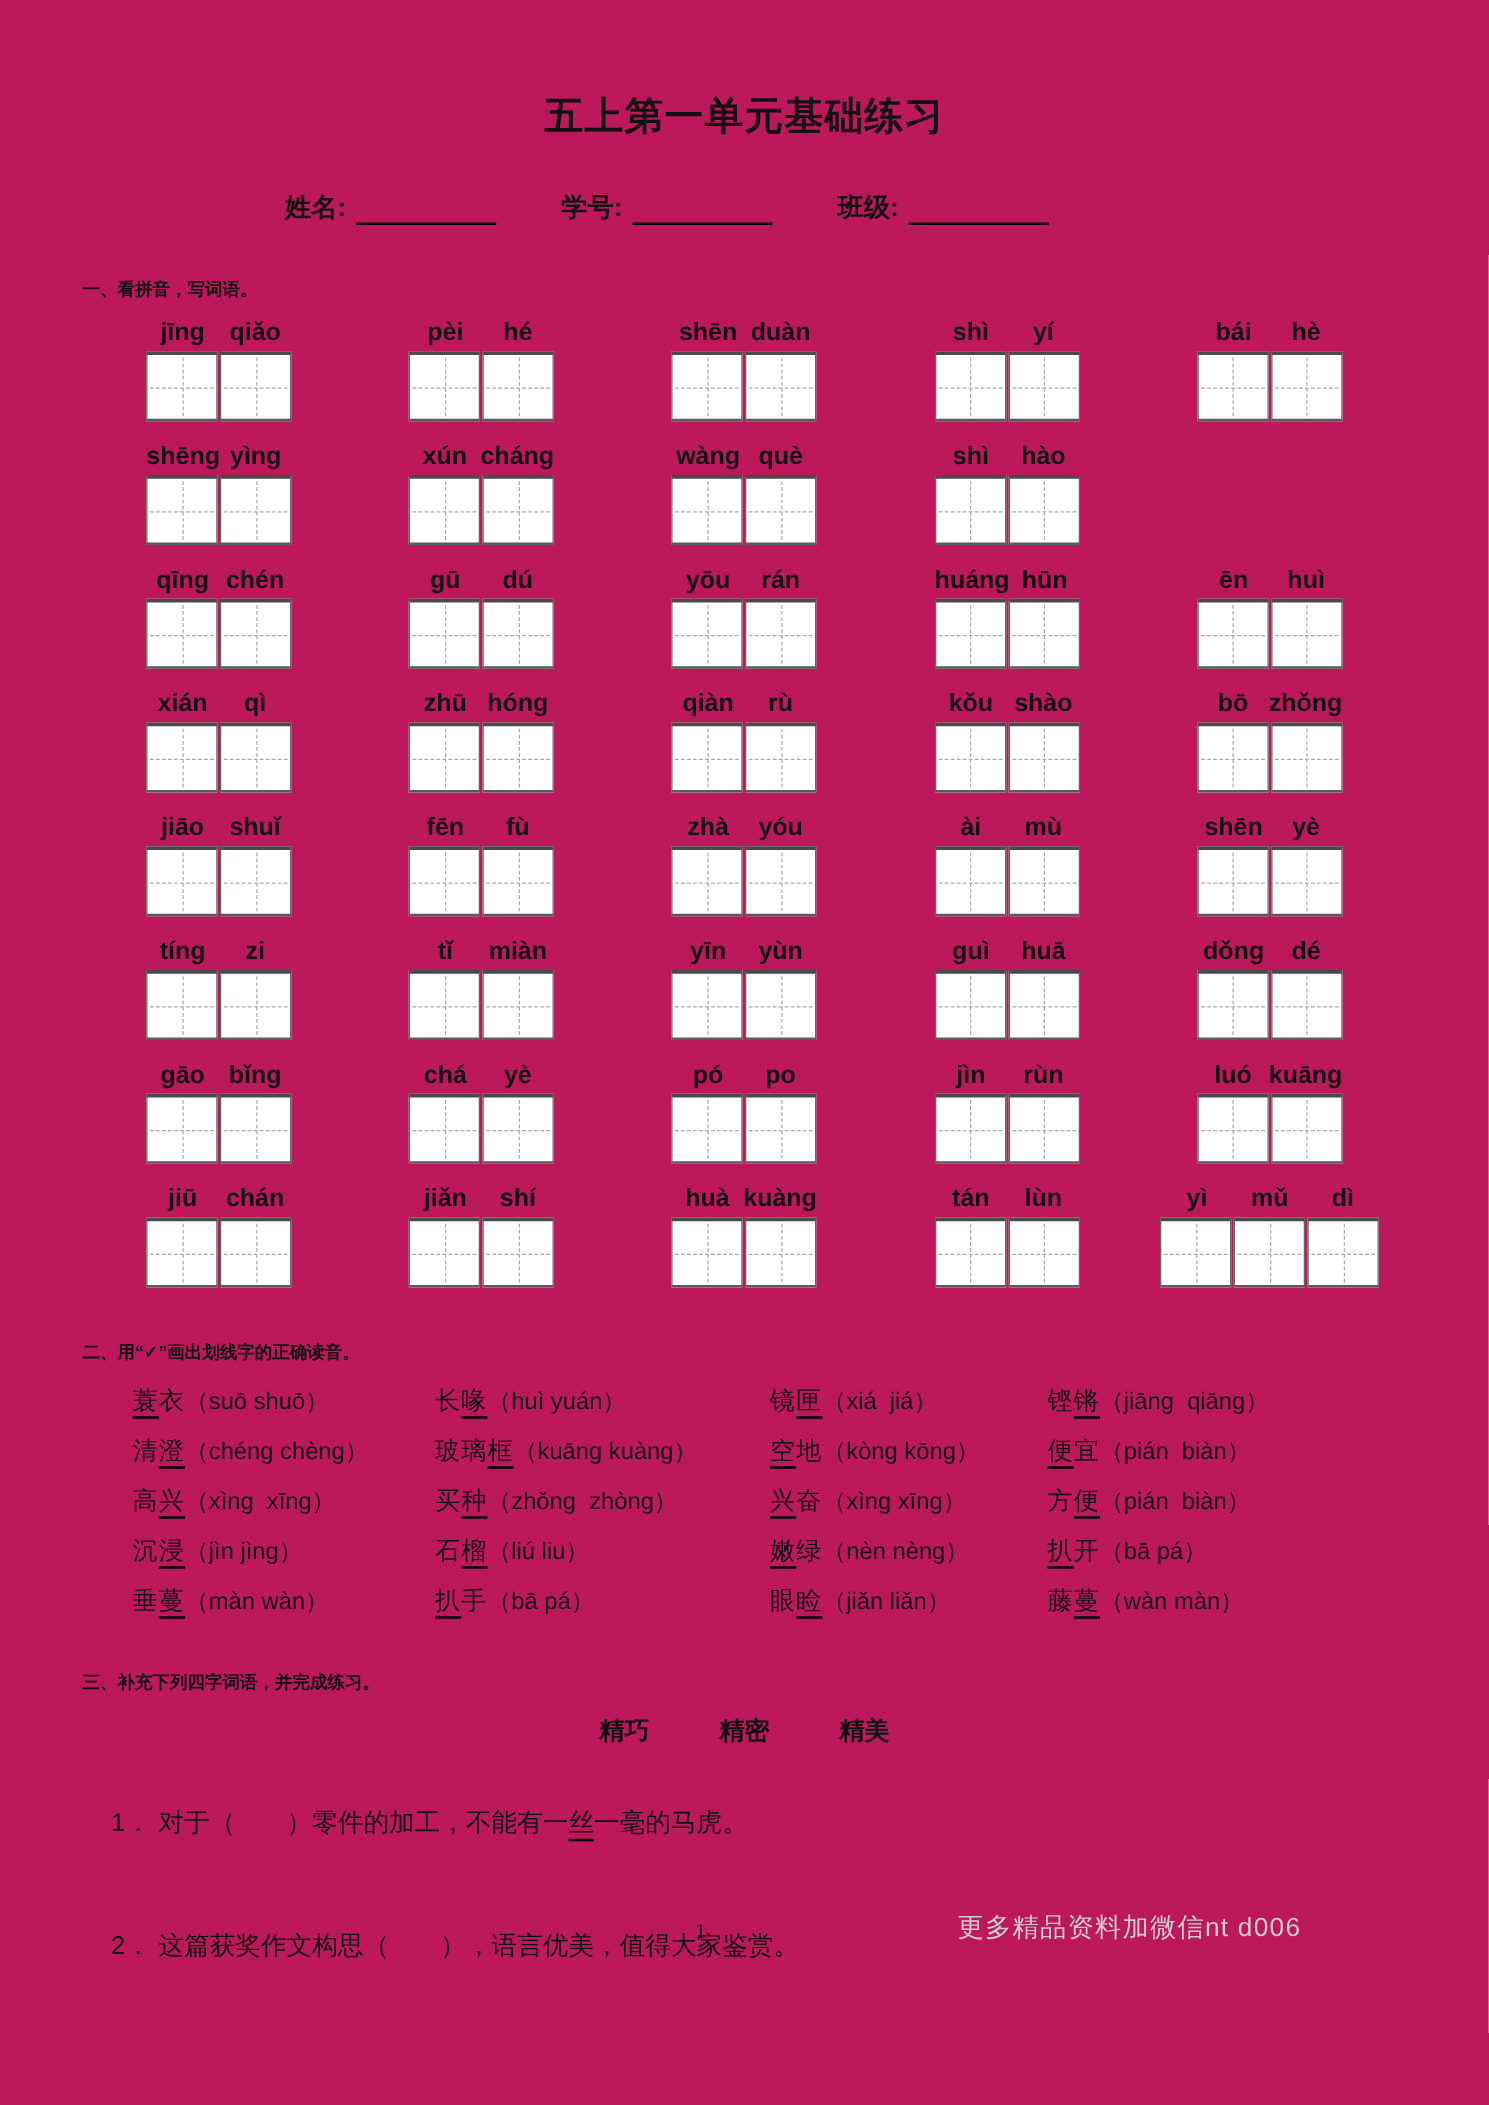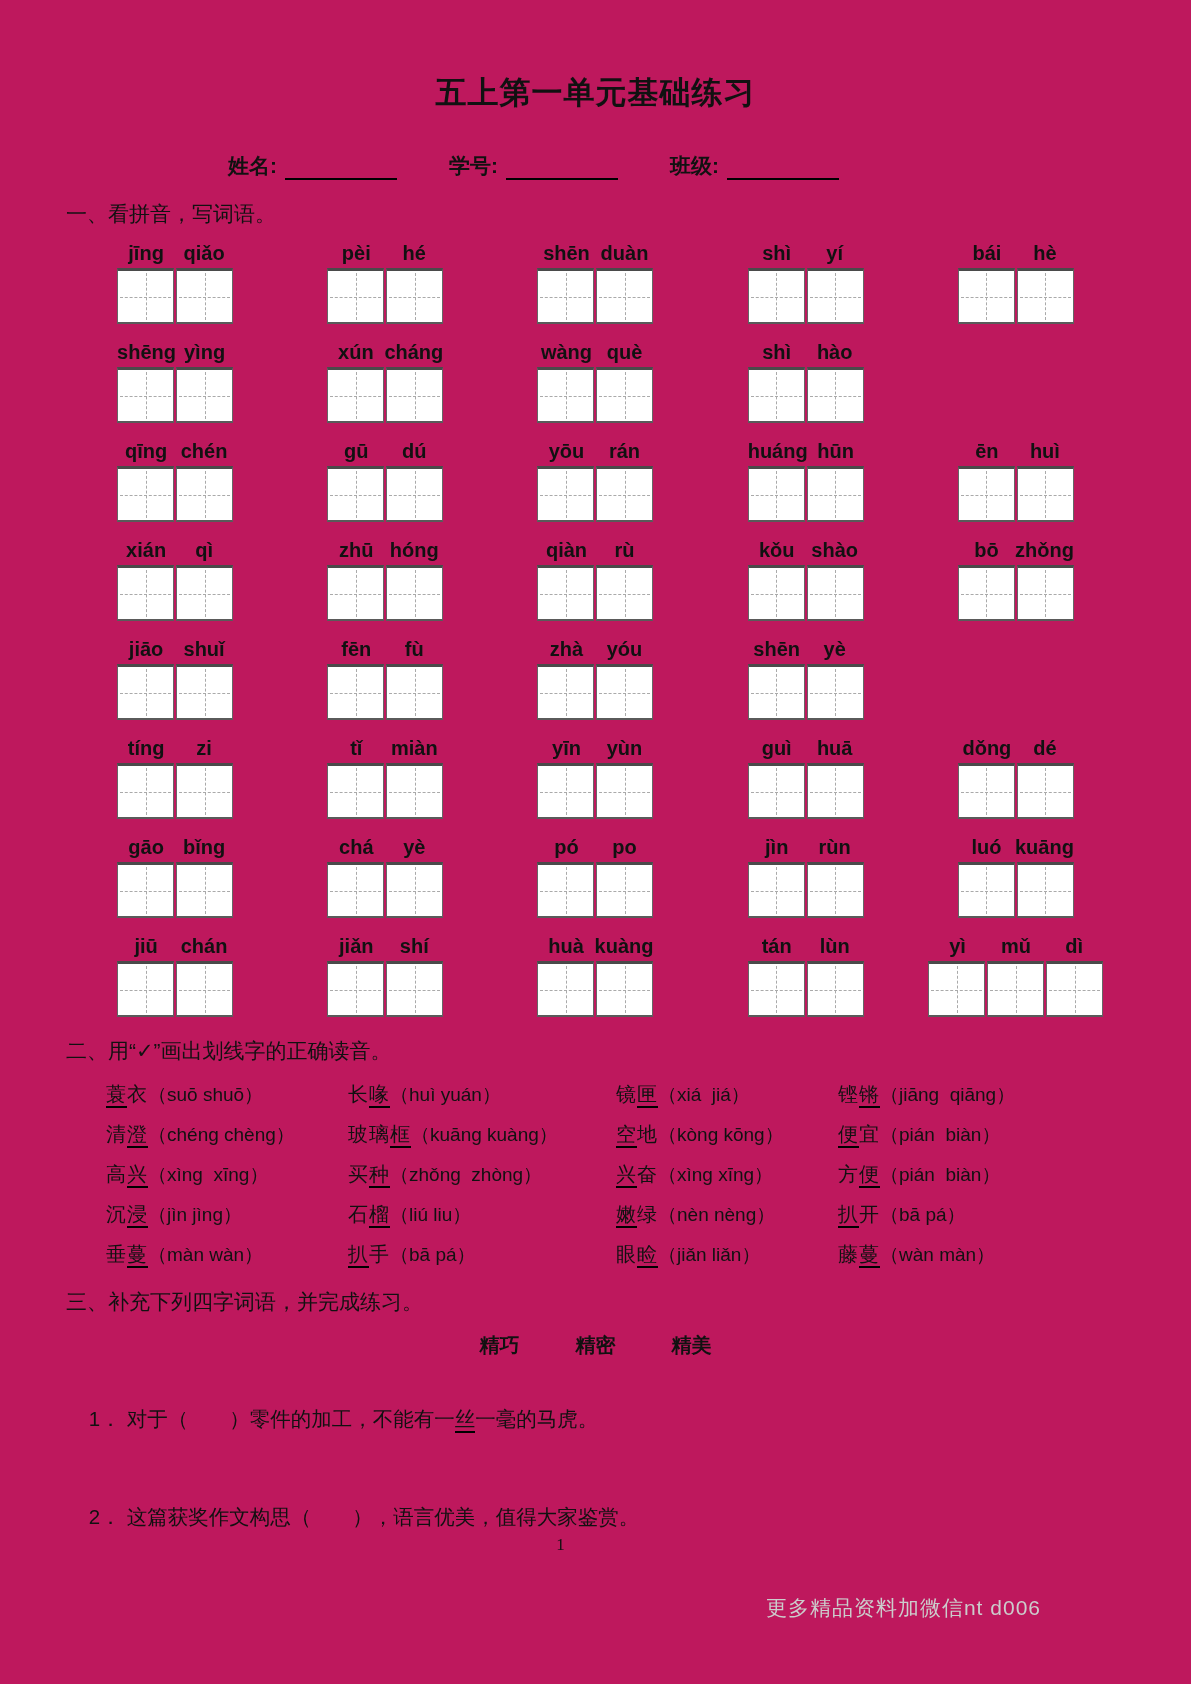--- a/index.html
+++ b/index.html
@@ -14,21 +14,21 @@
     padding-top:72px; text-align:center;
     font-size:31px; font-weight:bold; letter-spacing:1px;
   }
   
   .hdr-line {
     display:flex; margin:38px 0 0 228px; gap:52px;
   }
   .hdr-field { display:flex; align-items:flex-end; font-size:21px; font-weight:bold; }
   .hdr-blank { display:inline-block; width:112px; border-bottom:2px solid #000; height:24px; margin-left:8px; }
   
-  .sec-head { margin:20px 0 0 66px; font-size:21px; font-weight:normal; }
+  .sec-head { margin:43px 0 0 66px; font-size:14px; font-weight:bold; }
   
   .s1-grid { margin:14px 70px 0 70px; }
   .s1row { display:grid; grid-template-columns:repeat(5,1fr); justify-items:center; margin-bottom:17px; }
   .pgroup { display:flex; flex-direction:column; align-items:center; }
   .pyrow { display:flex; width:100%; margin-bottom:3px; font-size:20px; font-weight:bold; }
   .pyrow span { flex:1; text-align:center; white-space:nowrap; }
   .boxrow { display:flex; }
   .tzg {
     width:57px; height:56px; background:#fff; position:relative;
     border:1px solid #666; border-top:3px solid #4a4a4a; border-bottom:2px solid #5a5a5a;
@@ -51,21 +51,21 @@
   .word-bank { margin-top:16px; text-align:center; font-size:20px; font-weight:bold; }
   .word-bank span { margin:0 28px; }
   .q-item { margin:22px 0 0 66px; font-size:20.5px; white-space:pre-wrap; }
   .q-item .num { margin-right:6px; }
   .page-num {
     position:absolute; left:0; right:70px; top:1535px;
     text-align:center; font-size:17px;
     font-family:"Liberation Serif", serif;
   }
   .watermark {
-    position:absolute; right:150px; top:1594px;
+    position:absolute; right:150px; top:1528px;
     color:#cccccc; font-size:21px; letter-spacing:1px;
   }
 </style>
 </head>
 <body>
 
 <div class="page">
 
   <div class="title">五上第一单元基础练习</div>
 
@@ -302,20 +302,30 @@
           </div>
           <div class="boxrow">
             <div class="tzg"></div>
             <div class="tzg"></div>
           </div>
         </div>
         <div class="pgroup">
           <div class="pyrow">
             <span>zhà</span>
             <span>yóu</span>
+          </div>
+          <div class="boxrow">
+            <div class="tzg"></div>
+            <div class="tzg"></div>
+          </div>
+        </div>
+        <div class="pgroup">
+          <div class="pyrow">
+            <span>ài</span>
+            <span>mù</span>
           </div>
           <div class="boxrow">
             <div class="tzg"></div>
             <div class="tzg"></div>
           </div>
         </div>
         <div class="pgroup">
           <div class="pyrow">
             <span>shēn</span>
             <span>yè</span>

